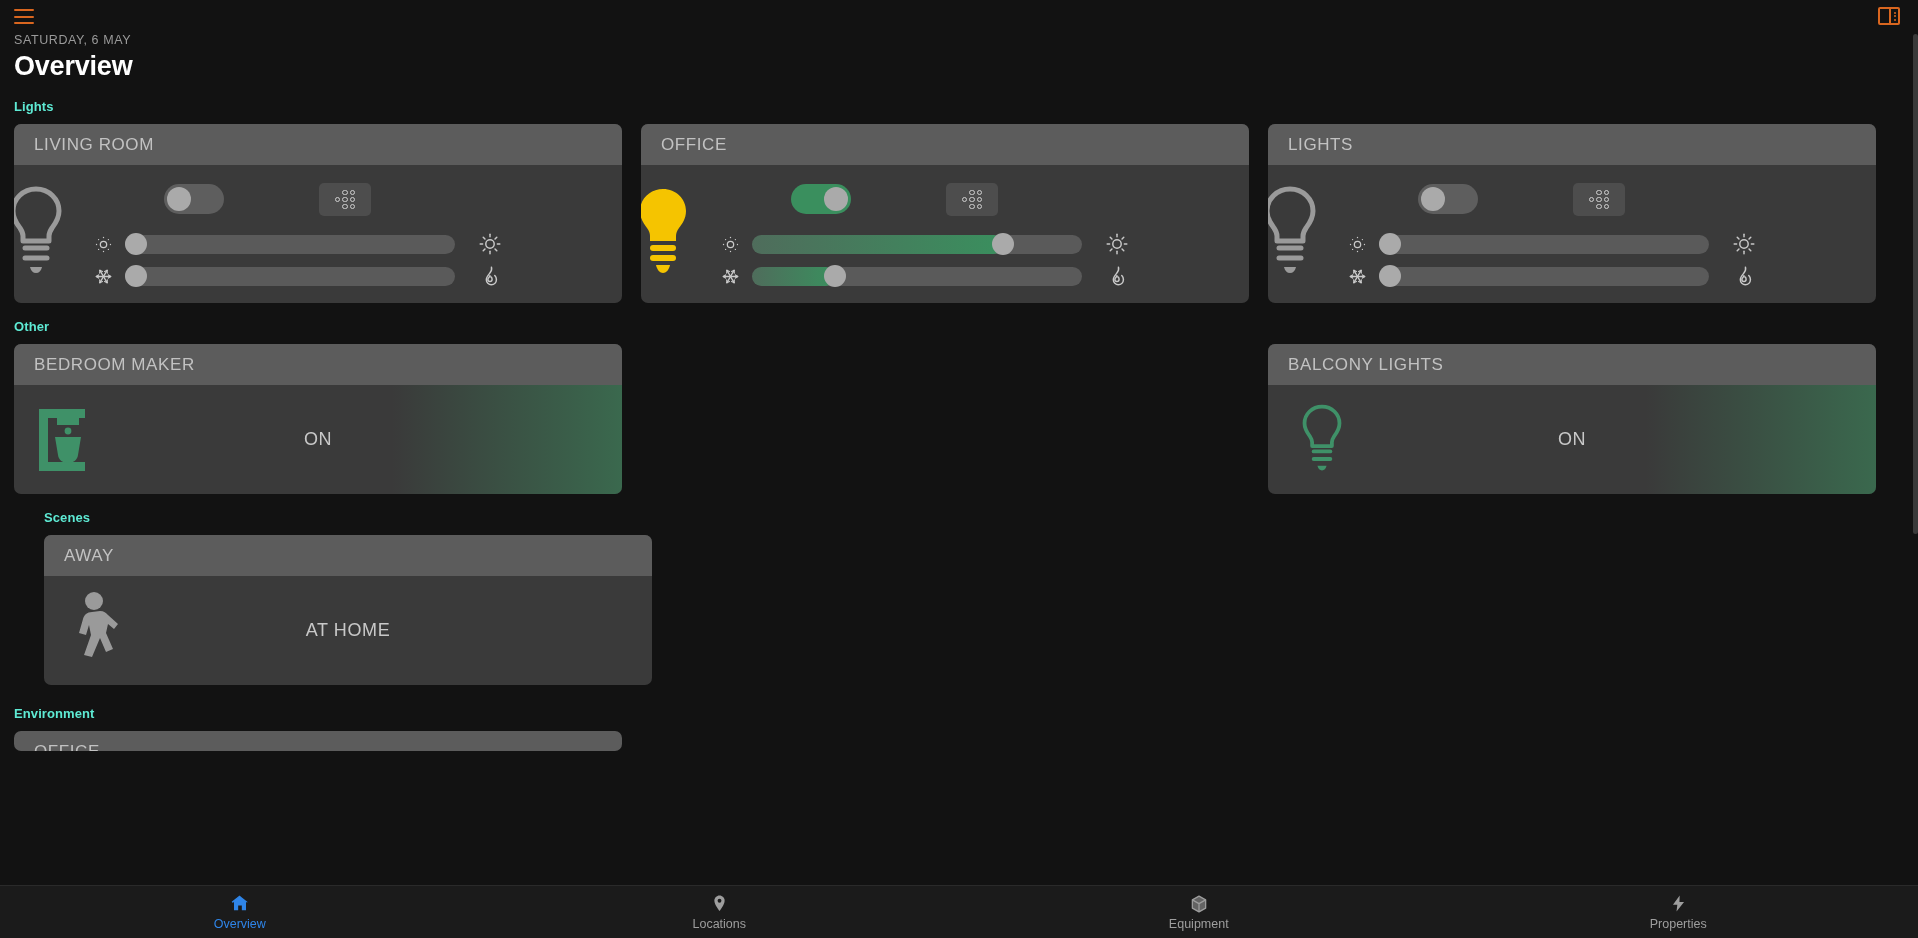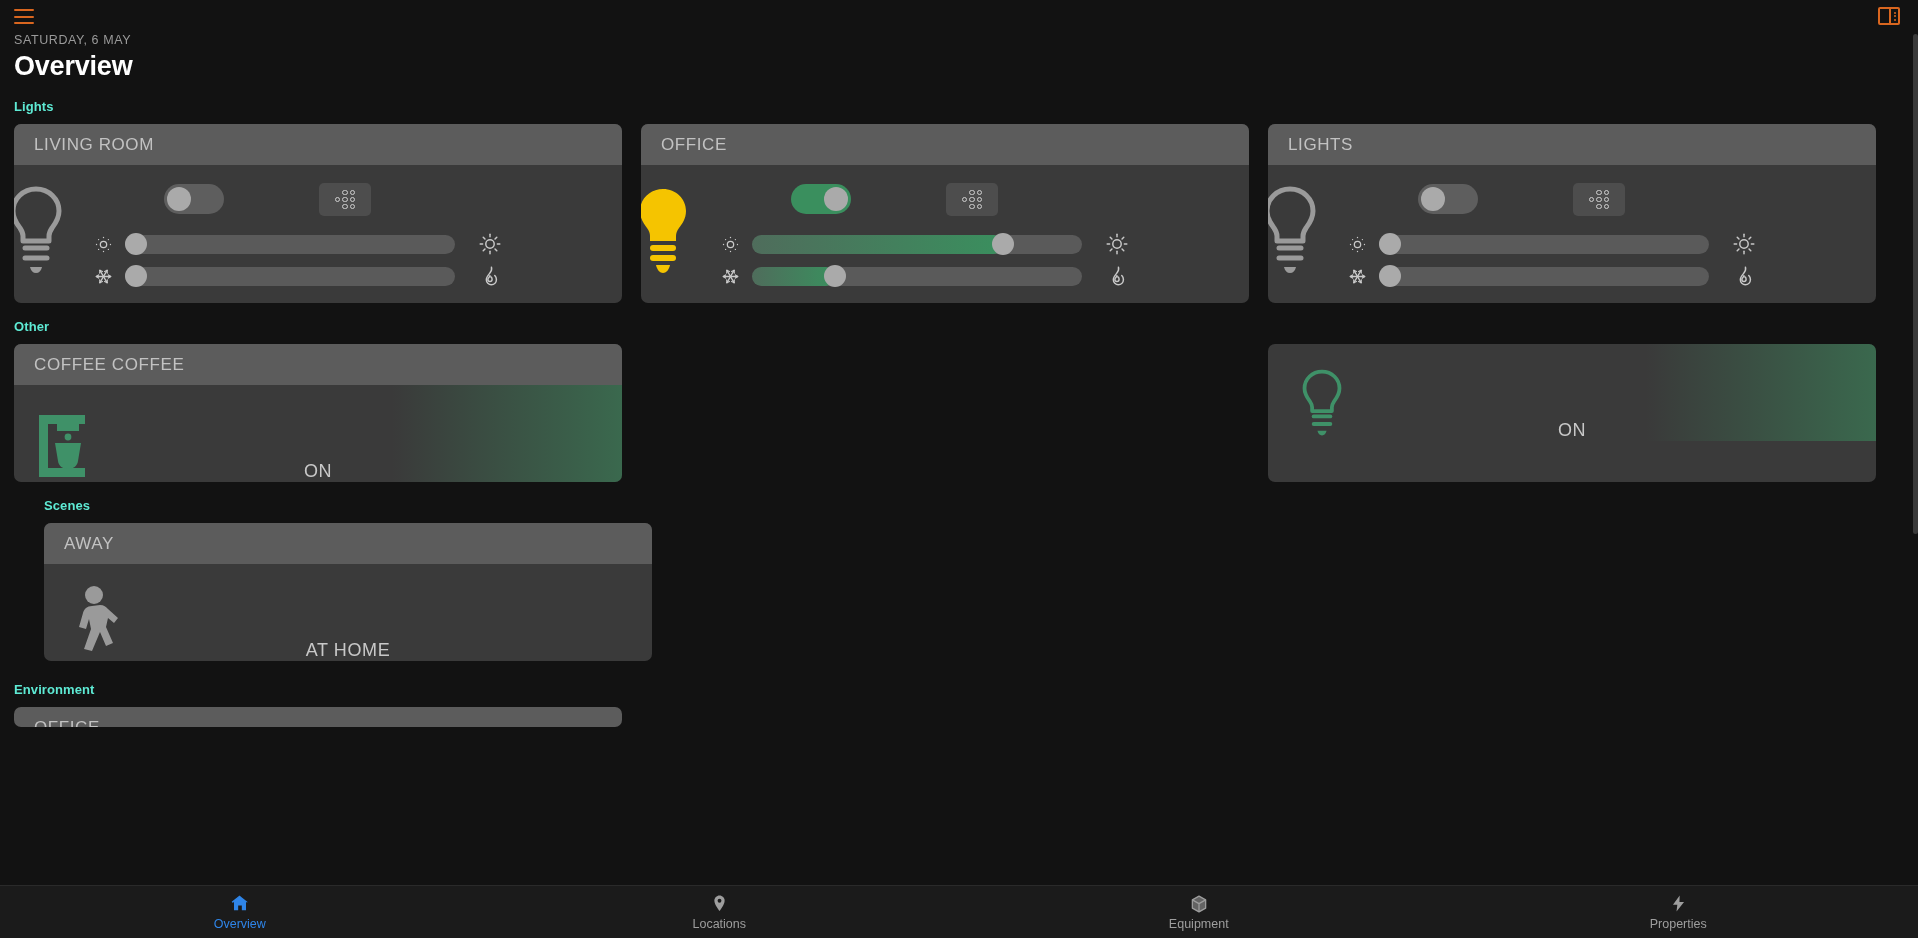--- a/index.html
+++ b/index.html
@@ -119,21 +119,21 @@
     width: 22px; height: 22px; border-radius: 50%; background: #aaaaaa;
   }
   .end-ico { width: 24px; height: 24px; margin-left: 12px; display:flex; align-items:center; justify-content:center;}
 
   
   .grid2 {
     display: grid; grid-template-columns: repeat(3, 608px);
     gap: 19px; padding: 0 14px; margin-top: 10px;
   }
   .simple-body {
-    height: 97px; position: relative; display: flex; align-items: flex-end;
+    height: 109px; position: relative; display: flex; align-items: center;
     overflow: hidden;
     text-decoration: underline;
   }
   .simple-body .glow {
     position: absolute; right: 0; top: 0; bottom: 0; width: 230px;
     background: linear-gradient(to right, rgba(58,143,94,0), rgba(58,143,94,0.55));
     pointer-events: none;
   }
   .simple-ico {
     position: relative; z-index: 2; margin-left: 18px;
@@ -478,38 +478,41 @@
         </div>
       </div>
     </div>
 </div>
 
 <div style="margin-top:16px;">
   <div class="section-label">Other</div>
   <div class="grid2" id="other-grid">
       <div class="card">
         <div class="card-head">
-          <span class="card-title">COFFEE COFFEE</span>
+          <span class="card-title">BEDROOM MAKER</span>
         </div>
         <div class="simple-body">
           <div class="glow"></div>
           <div class="simple-ico">
             <svg width="66" height="70" viewBox="0 0 66 70" fill="none">
               <rect x="4" y="4" width="46" height="9" fill="#3f9168"></rect>
               <rect x="4" y="4" width="9" height="62" fill="#3f9168"></rect>
               <rect x="4" y="57" width="46" height="9" fill="#3f9168"></rect>
               <rect x="22" y="13" width="22" height="7" fill="#3f9168"></rect>
               <circle cx="33" cy="26" r="3.4" fill="#3f9168"></circle>
               <path d="M20 32h26l-3 18c-.5 5-5 8-10 8s-9.5-3-10-8z" fill="#3f9168"></path>
             </svg>
           </div>
           <div class="simple-state">ON</div>
         </div>
       </div>
       <div class="card" style="grid-column: 3;">
+        <div class="card-head">
+          <span class="card-title">BALCONY LIGHTS</span>
+        </div>
         <div class="simple-body">
           <div class="glow"></div>
           <div class="simple-ico">
             <svg width="52" height="76" viewBox="0 0 68 100" fill="none" stroke="#3f9168" stroke-width="5" stroke-linecap="round" stroke-linejoin="round">
               <path d="M34 6c-13 0-23 10-23 22 0 8 4 13 7 17 2 3 3 5 3 8v5h26v-5c0-3 1-5 3-8 3-4 7-9 7-17 0-12-10-22-23-22z"></path>
               <line x1="23" y1="65" x2="45" y2="65"></line>
               <line x1="23" y1="75" x2="45" y2="75"></line>
               <path d="M28 84h12c-1 4-3 6-6 6s-5-2-6-6z" fill="#3f9168" stroke="none"></path>
             </svg>
           </div>

